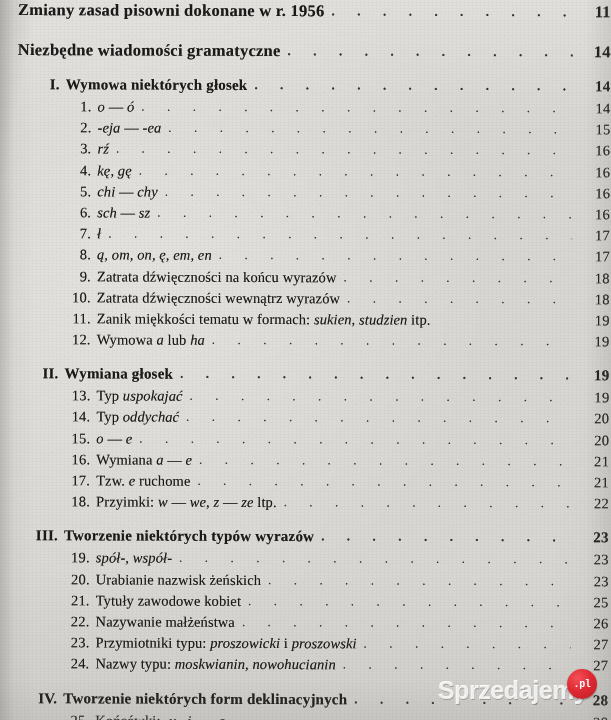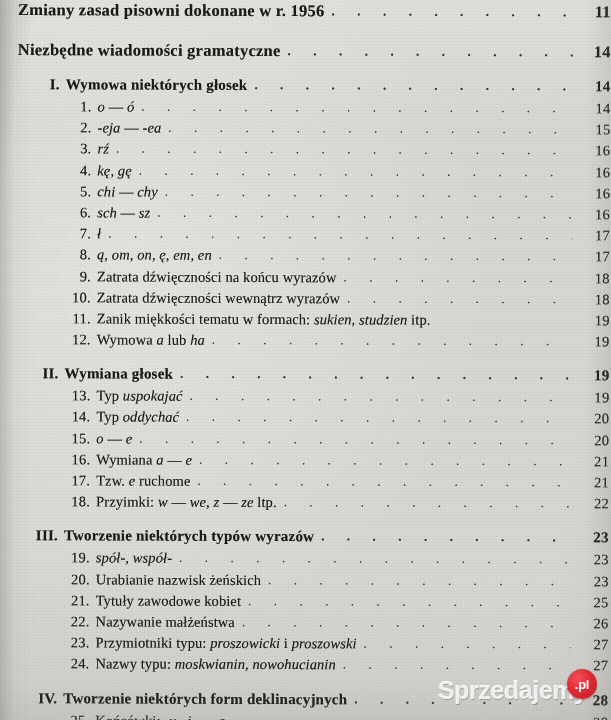--- a/index.html
+++ b/index.html
@@ -155,23 +155,23 @@
     background: radial-gradient(circle at 36% 30%, #f4505a 0%, #e02a33 45%, #b81f27 100%);
     box-shadow: 0 1px 2px rgba(0,0,0,0.35);
     pointer-events: none;
   }
   #wm-badge span {
     position: absolute;
     inset: 0;
     display: flex;
     align-items: center;
     justify-content: center;
-    font-family: Liberation Sans, sans-serif;
+    font-family: Liberation Mono, monospace;
     font-weight: bold;
-    font-size: 13px;
+    font-size: 10px;
     color: #ffffff;
     letter-spacing: -0.3px;
   }
 </style>
 </head>
 <body>
 
 <div id="page">
   <div id="skew">
     <div id="toc">

